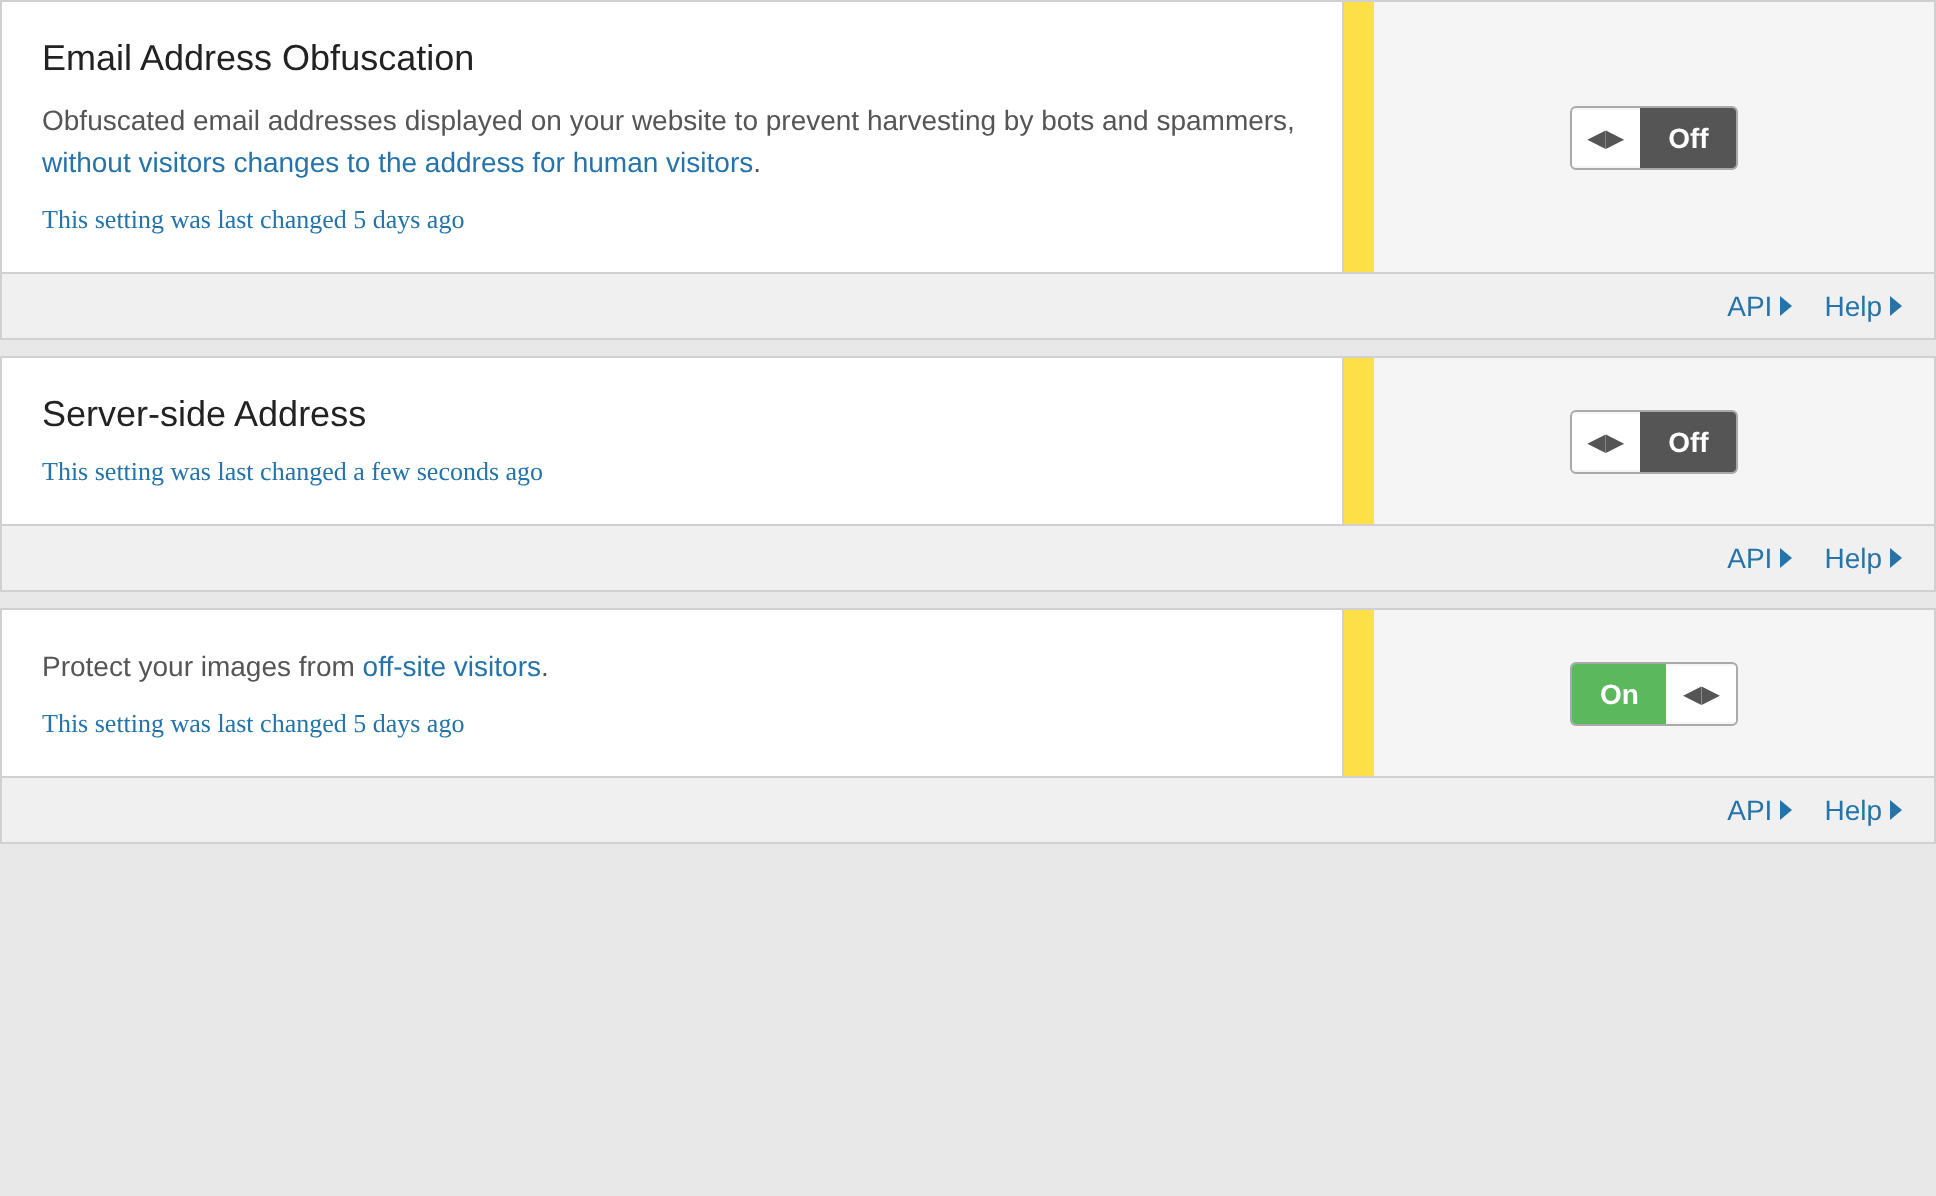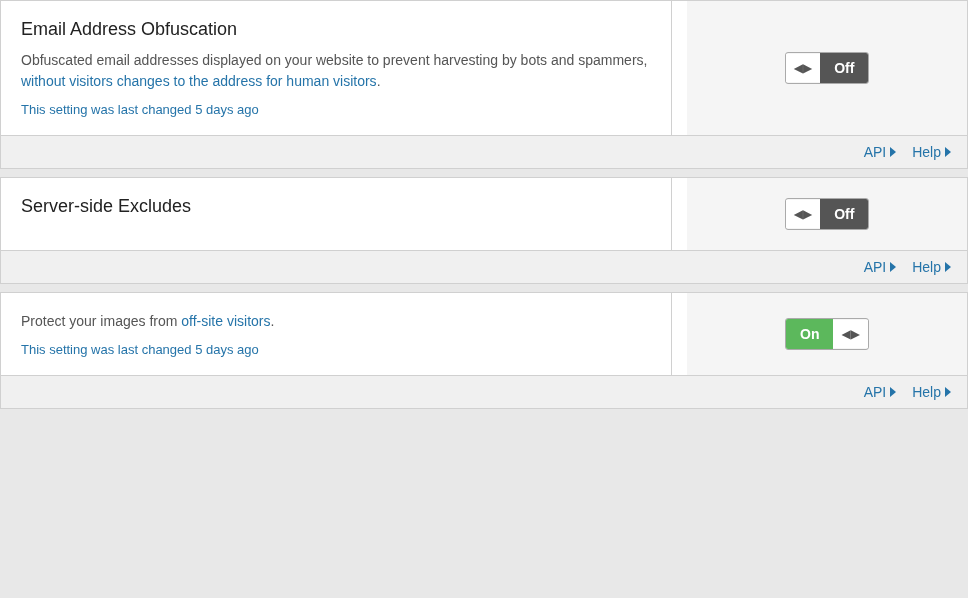--- a/index.html
+++ b/index.html
@@ -10,21 +10,21 @@
       width: 968px;
       min-height: 598px;
     }
 
     .section-wrapper {
       margin-bottom: 8px;
     }
 
     .section-row {
       display: flex;
-      background: #ffffff;
+      background: #fde047;
       border: 1px solid #d0d0d0;
       gap: 15px;
     }
 
     .section-content {
       flex: 1;
       padding: 18px 20px 18px 20px;
       background: #ffffff;
       border-right: 1px solid #d0d0d0;
     }
@@ -42,20 +42,21 @@
       margin-bottom: 10px;
     }
 
     .section-desc .highlight {
       color: #2574a9;
     }
 
     .section-changed {
       color: #2574a9;
       font-size: 13px;
+      font-family: Liberation Serif, serif;
     }
 
     .section-control {
       width: 280px;
       display: flex;
       align-items: center;
       justify-content: center;
       background: #f5f5f5;
       padding: 20px;
     }
@@ -152,21 +153,22 @@
         </div>
       </div>
       <div class="footer-row">
         <span class="footer-link">API <span class="arrow-right"></span></span>
         <span class="footer-link">Help <span class="arrow-right"></span></span>
       </div>
     </div>
     <div class="section-wrapper">
       <div class="section-row">
         <div class="section-content">
-          <h2 class="section-title">Server-side Excludes</h2>
+          <h2 class="section-title">Server-side Address</h2>
+          <p class="section-changed">This setting was last changed a few seconds ago</p>
         </div>
         <div class="section-control">
           <div class="toggle-group">
             <button class="toggle-arrows">◀▶</button>
             <button class="toggle-btn active-off">Off</button>
           </div>
         </div>
       </div>
       <div class="footer-row">
         <span class="footer-link">API <span class="arrow-right"></span></span>

